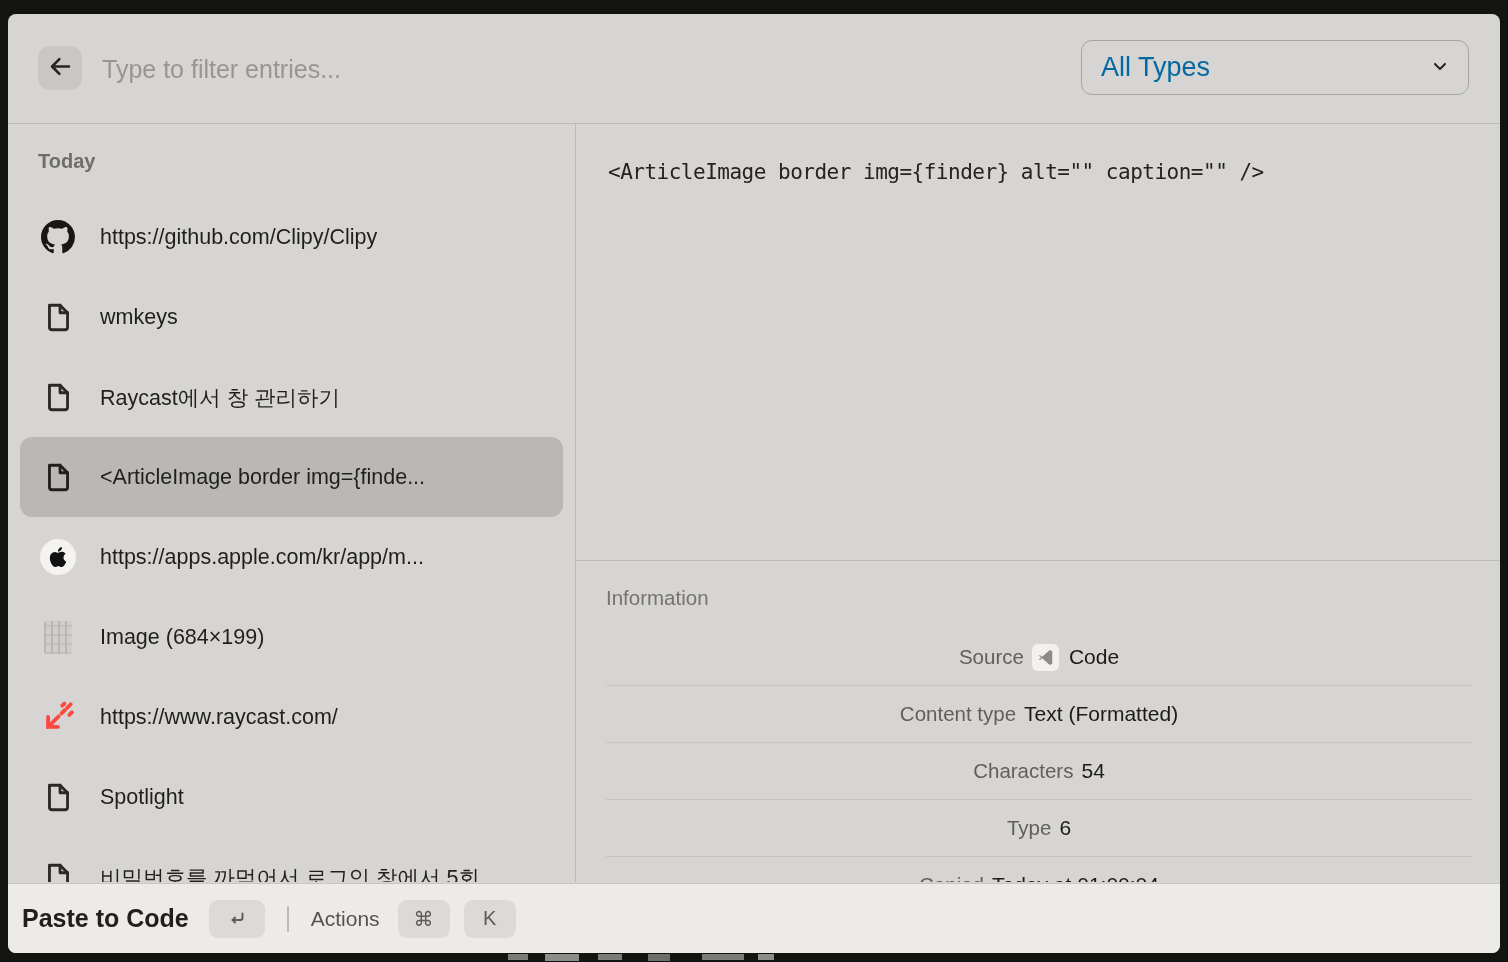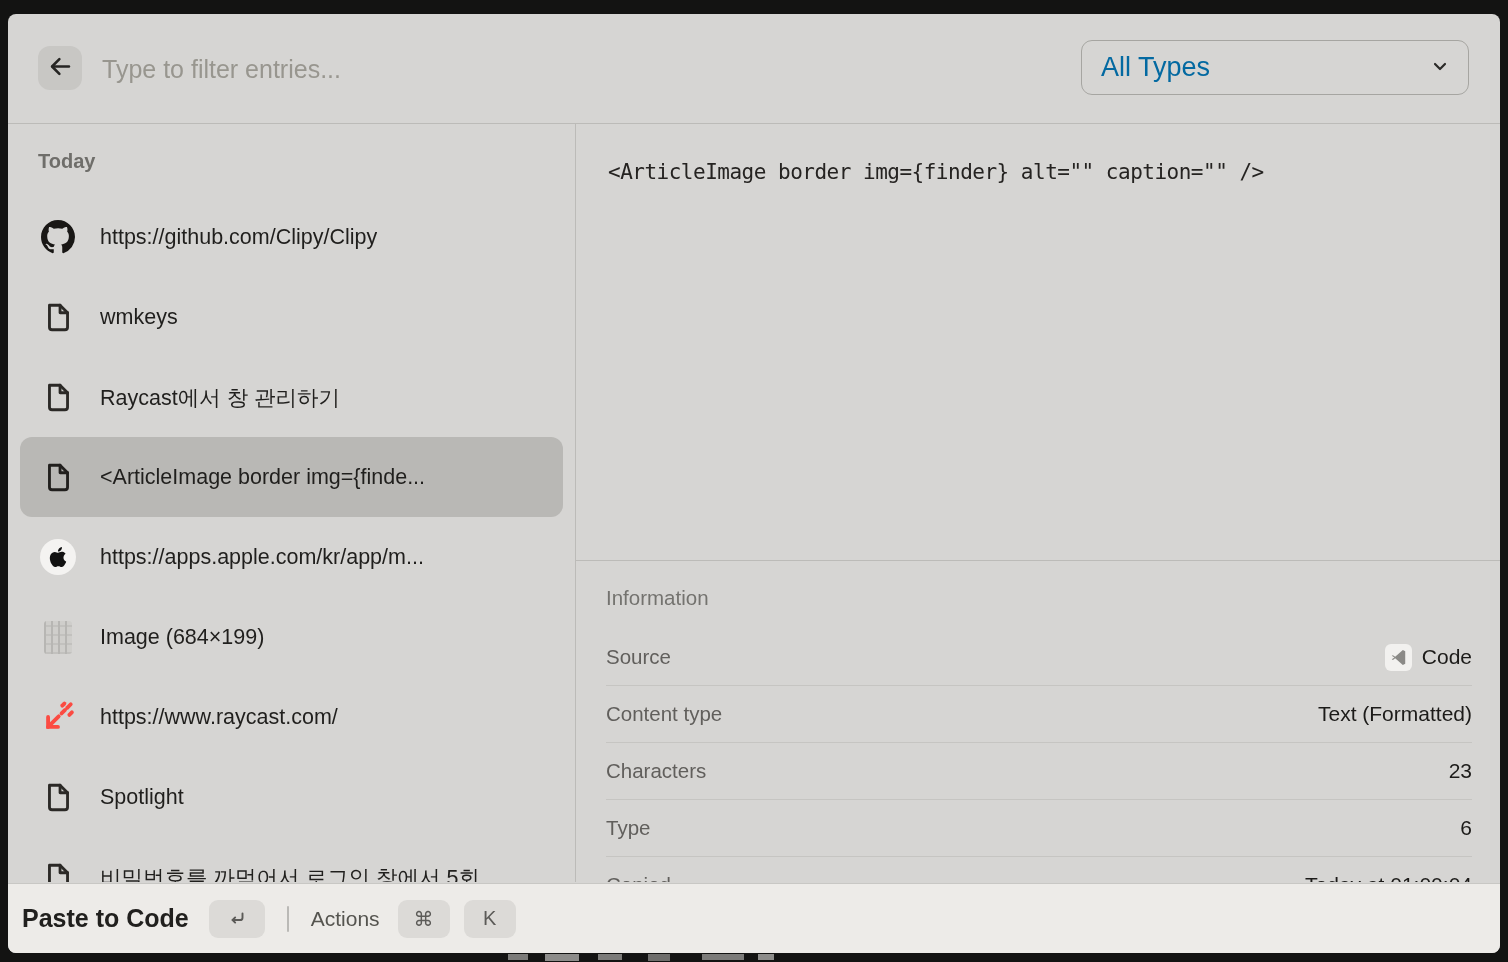--- a/index.html
+++ b/index.html
@@ -38,21 +38,21 @@
                      repeating-linear-gradient(0deg,#c2c1be 0 2px,transparent 2px 9px);
     filter:blur(.4px);}
 
   .detail{position:absolute;left:568px;top:110px;right:0;bottom:71px;overflow:hidden;}
   .code{position:absolute;left:32px;top:36px;right:24px;font-family:"DejaVu Sans Mono",monospace;
     font-size:21px;color:#252321;letter-spacing:-0.5px;white-space:pre-wrap;}
   .info-divider{position:absolute;left:0;right:0;top:436px;height:1px;background:#bcbbb8;}
   .info{position:absolute;left:30px;right:28px;top:436px;bottom:0;}
   .info-header{margin-top:26px;font-size:20.5px;color:#74736f;}
   .info-rows{margin-top:19px;}
-  .info-row{height:56px;display:flex;align-items:center;justify-content:space-between;
+  .info-row{height:56px;display:flex;align-items:center;justify-content:center;
     border-bottom:1px solid #c6c5c2;gap:8px;}
   .info-row:last-child{border-bottom:none;}
   .info-label{font-size:20.5px;color:#615f5c;}
   .info-value{font-size:21px;color:#1c1b19;display:flex;align-items:center;gap:10px;}
   .vs-badge{width:27px;height:27px;border-radius:6px;background:#f2f1ef;
     display:flex;align-items:center;justify-content:center;}
 
   
   .bottombar{position:absolute;left:0;right:0;bottom:0;height:70px;background:#edebe8;
     border-top:1px solid #c8c7c4;display:flex;align-items:center;justify-content:space-between;
@@ -214,21 +214,21 @@
             </span>
             <span>Code</span>
           </span>
         </div>
         <div class="info-row">
           <span class="info-label">Content type</span>
           <span class="info-value">Text (Formatted)</span>
         </div>
         <div class="info-row">
           <span class="info-label">Characters</span>
-          <span class="info-value">23</span>
+          <span class="info-value">54</span>
         </div>
         <div class="info-row">
           <span class="info-label">Type</span>
           <span class="info-value">6</span>
         </div>
         <div class="info-row">
           <span class="info-label">Copied</span>
           <span class="info-value">Today at 01:00:04</span>
         </div>
       </div>

